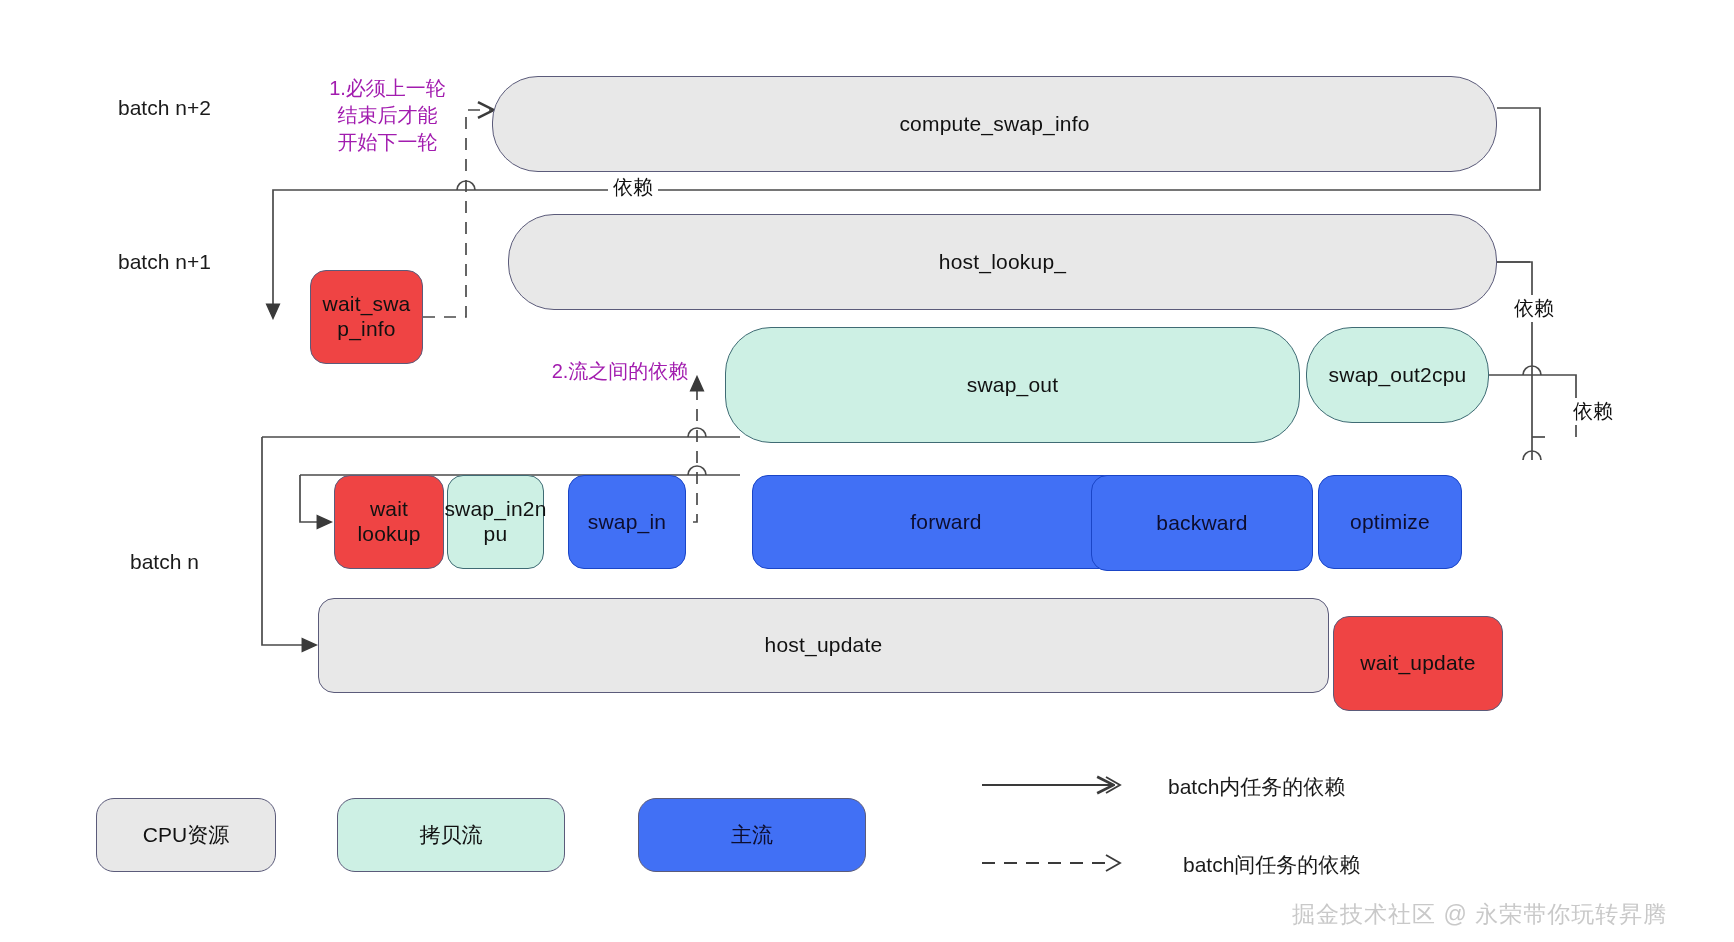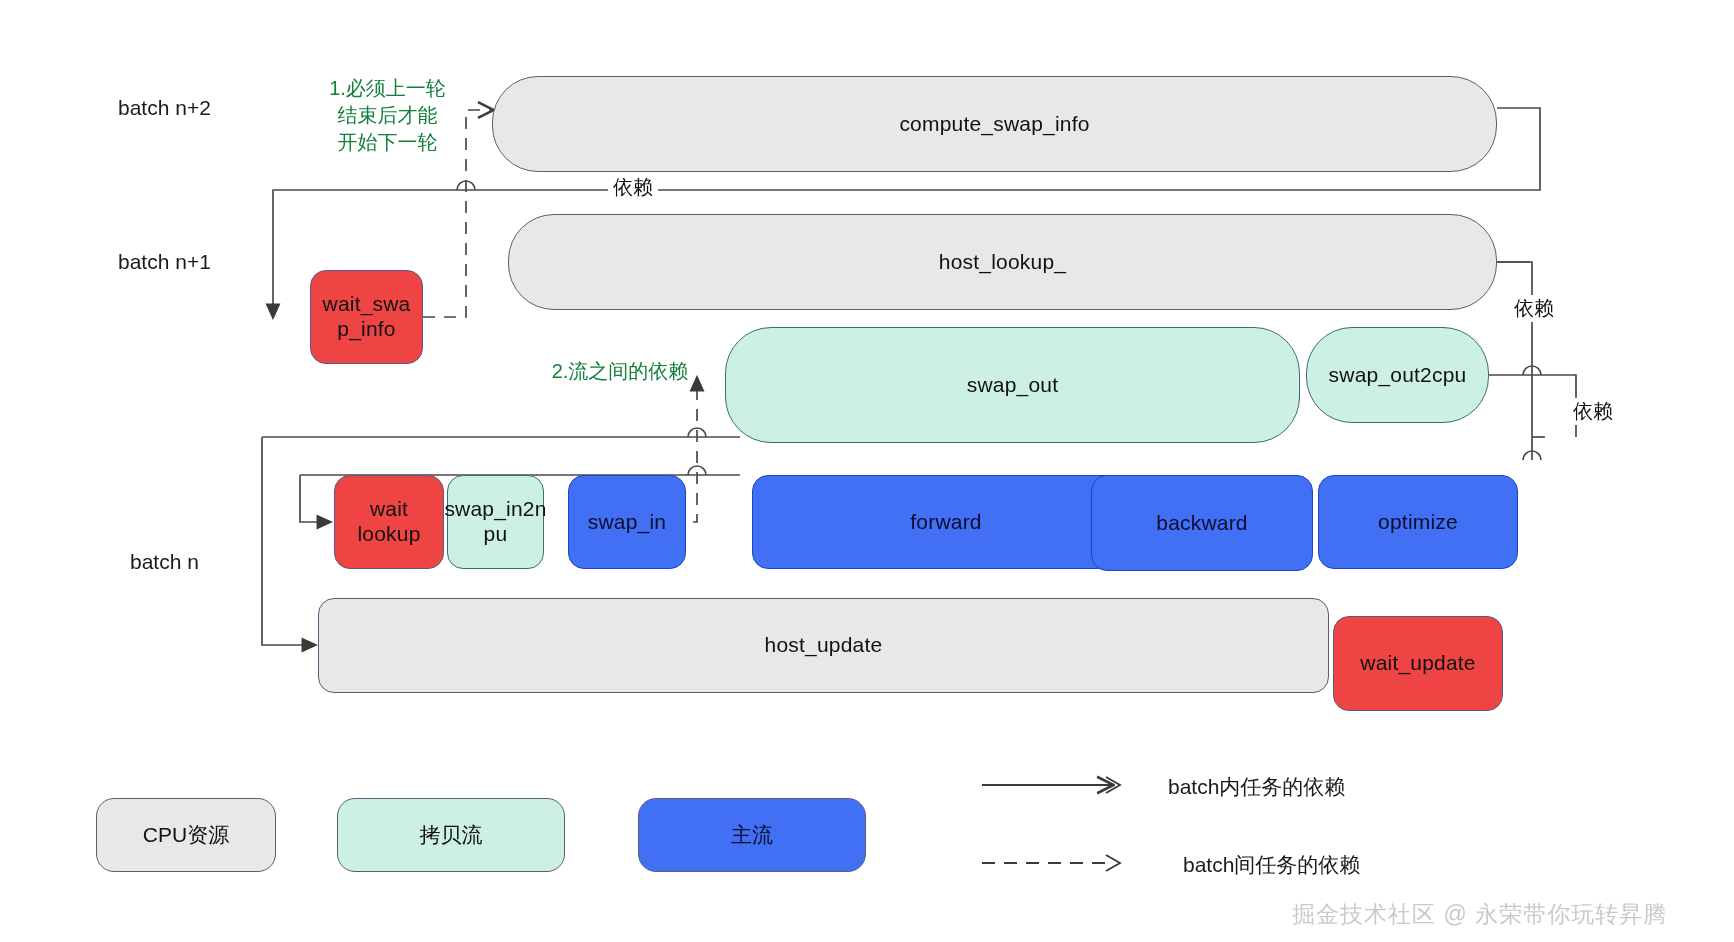--- a/index.html
+++ b/index.html
@@ -65,21 +65,21 @@
   .row-label {
     position: absolute;
     font-size: 21px;
     color: #1a1a1a;
     white-space: nowrap;
     z-index: 4;
   }
   .note {
     position: absolute;
     font-size: 20px;
-    color: #15803d;
+    color: #a21caf;
     line-height: 1.34;
     text-align: center;
     white-space: pre-line;
     z-index: 4;
   }
   .edge-label {
     position: absolute;
     font-size: 20px;
     color: #111111;
     background: #ffffff;
@@ -188,21 +188,21 @@
   <div class="node copy pill" style="left:725px; top:327px; width:575px; height:116px;">swap_out</div>
   <div class="node copy pill" style="left:1306px; top:327px; width:183px; height:96px;">swap_out2cpu</div>
 
   <div class="node white rrect-lg" style="left:334px; top:475px; width:110px; height:94px;">wait
 lookup</div>
   <div class="node copy rrect-lg" style="left:447px; top:475px; width:97px; height:94px;">swap_in2n
 pu</div>
   <div class="node main rrect-lg" style="left:568px; top:475px; width:118px; height:94px;">swap_in</div>
   <div class="node main rrect-lg" style="left:752px; top:475px; width:388px; height:94px;">forward</div>
   <div class="node main rrect-lg" style="left:1091px; top:475px; width:222px; height:96px;">backward</div>
-  <div class="node main rrect-lg" style="left:1318px; top:475px; width:200px; height:94px;">optimize</div>
+  <div class="node main rrect-lg" style="left:1318px; top:475px; width:144px; height:94px;">optimize</div>
 
   <div class="node cpu rrect-lg" style="left:318px; top:598px; width:1011px; height:95px;">host_update</div>
   <div class="node white rrect-lg" style="left:1333px; top:598px; width:170px; height:95px;margin-top:18px;">wait_update</div>
 
   <div class="legend-swatch cpu" style="left:96px; top:798px; width:180px; height:74px;">CPU资源</div>
   <div class="legend-swatch copy" style="left:337px; top:798px; width:228px; height:74px;">拷贝流</div>
   <div class="legend-swatch main" style="left:638px; top:798px; width:228px; height:74px;">主流</div>
 
   <svg style="position:absolute; left:980px; top:770px; width:150px; height:30px; z-index:4;" viewBox="0 0 150 30" xmlns="http://www.w3.org/2000/svg">
     <line x1="2" y1="15" x2="132" y2="15" stroke="#3a3a3a" stroke-width="1.8" marker-end="url(#arrowSolid)"></line>

